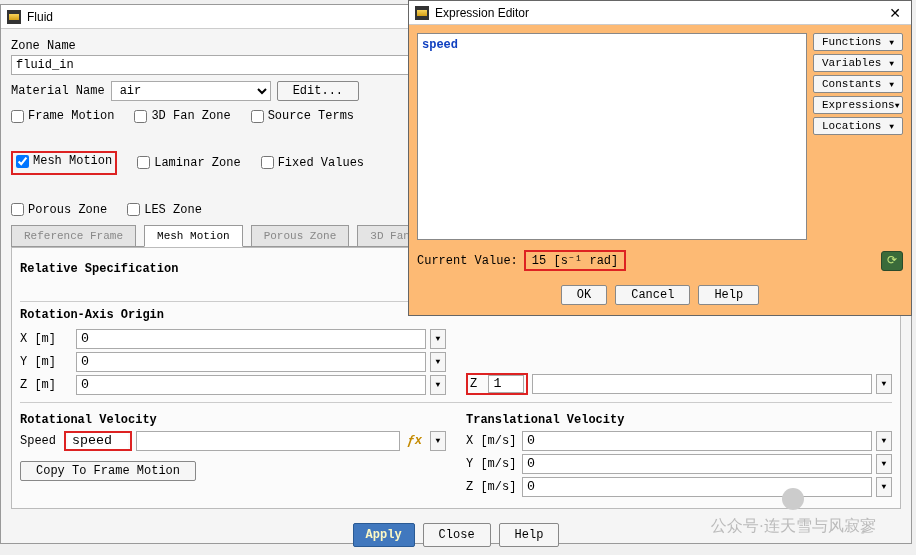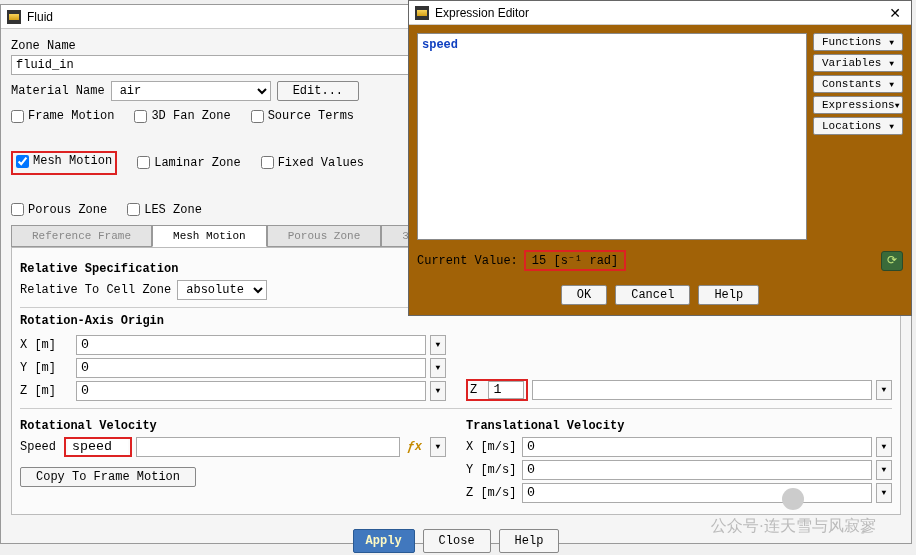--- a/index.html
+++ b/index.html
@@ -85,26 +85,26 @@
 .chk { display: inline-flex; align-items: center; gap: 4px; }
 .chk input { width: 13px; height: 13px; }
 .red-box { border: 2px solid #d22; padding: 1px 3px; }
 .tabs {
   display: flex;
   border-bottom: 1px solid #999;
   margin-top: 6px;
   font-size: 11px;
 }
 .tab {
-  padding: 4px 20px;
+  padding: 4px 12px;
   border: 1px solid #999;
   border-bottom: none;
   background: #e4e4e4;
   color: #888;
-  margin-right: 0;
+  margin-right: 8px;
 }
 .tab.active {
   background: #fff;
   color: #000;
   border-bottom: 1px solid #fff;
   margin-bottom: -1px;
 }
 .panel {
   border: 1px solid #bbb;
   background: #fbfbfb;
@@ -170,21 +170,21 @@
   background: #ccc;
   position: relative;
 }
 
 .expr-win {
   left: 408px; top: 0;
   width: 504px;
   height: 316px;
   z-index: 10;
   border: 1px solid #666;
-  background: #a16207;
+  background: #fdba74;
 }
 .expr-body { padding: 8px; display: flex; gap: 6px; height: calc(100% - 24px); flex-direction: column; }
 .expr-main { display: flex; gap: 6px; flex: 1; }
 .expr-text {
   flex: 1;
   border: 1px solid #888;
   background: #fff;
   padding: 4px;
 }
 .expr-text .kw { color: #1040c0; font-weight: bold; }
@@ -291,26 +291,20 @@
       <div class="tab">Reference Frame</div>
       <div class="tab active">Mesh Motion</div>
       <div class="tab">Porous Zone</div>
       <div class="tab">3D Fan Zone</div>
     </div>
 
     <div class="panel">
       <div class="two-col">
         <div class="col">
           <div class="section-title">Relative Specification</div>
-          <div class="row">
-            <span>Relative To Cell Zone</span>
-            <select class="combo" style="width:90px;">
-              <option>absolute</option>
-            </select>
-          </div>
         </div>
         <div class="col">
           <div class="section-title">UDF</div>
           <div class="row">
               <span>Zone Motion Functio</span>
             </div>
         </div>
       </div>
       <hr class="divider-h">
 

